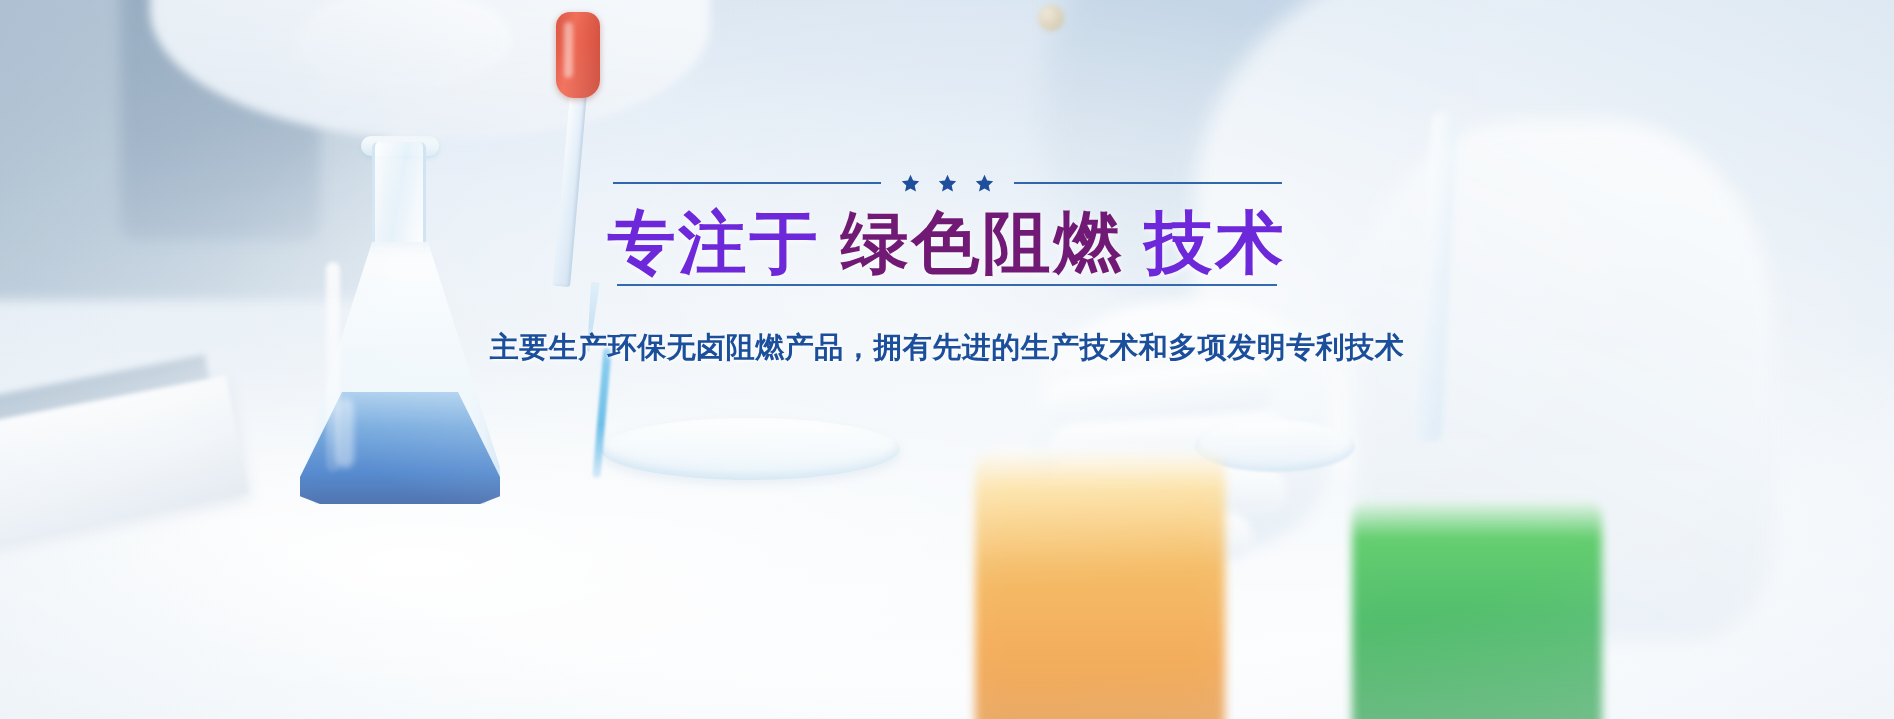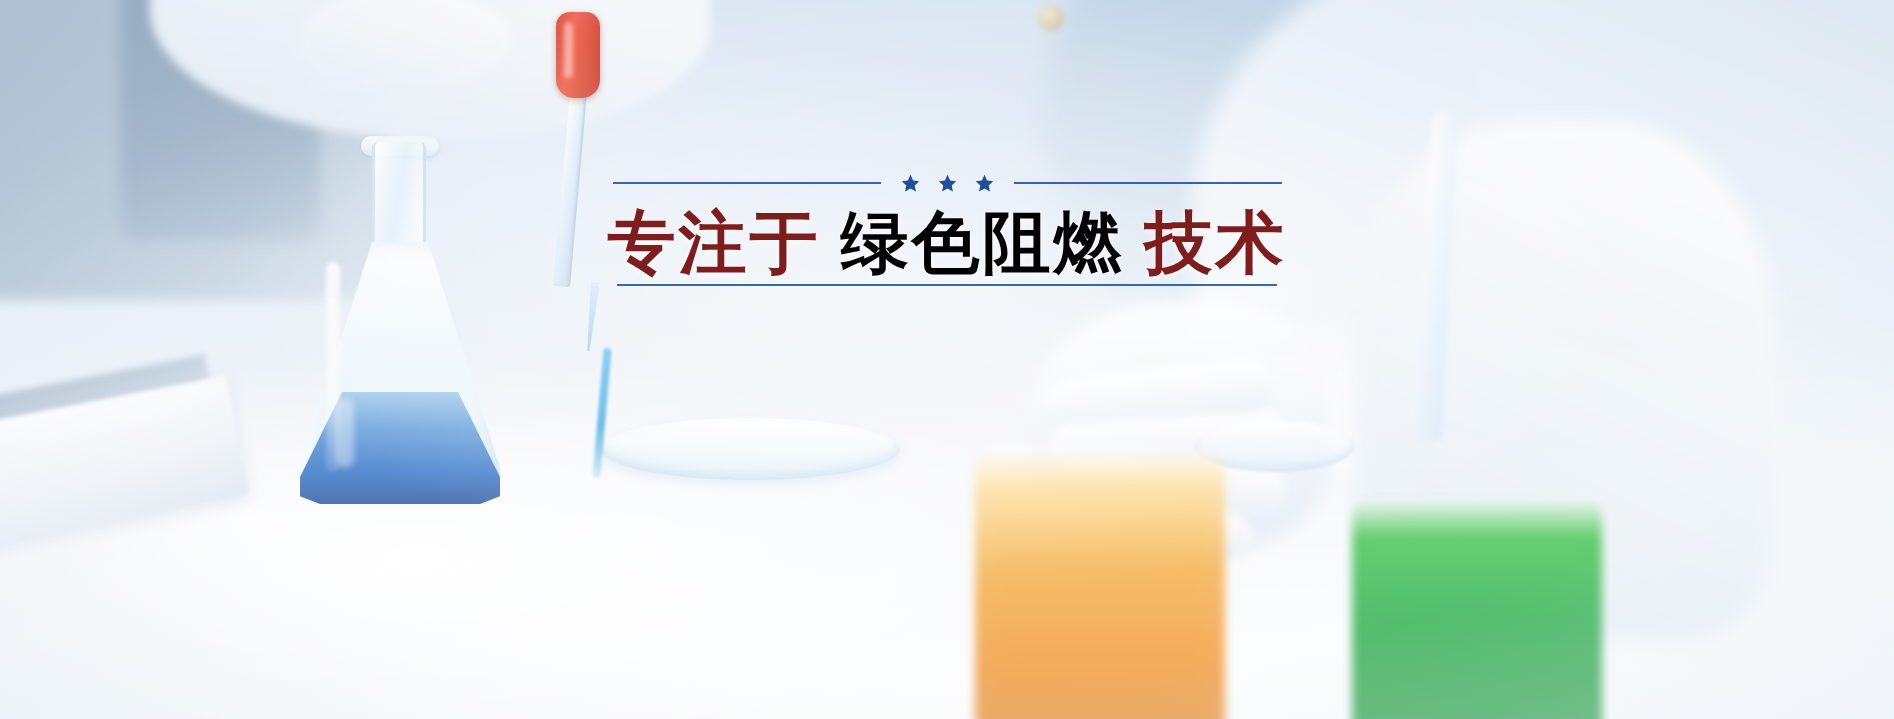--- a/index.html
+++ b/index.html
@@ -260,22 +260,22 @@
 
   .headline{
     margin-top:12px;
     font-size:68px;
     line-height:1.06;
     font-weight:bold;
     letter-spacing:3px;
     white-space:nowrap;
     text-shadow:0 2px 6px rgba(255,255,255,.75);
   }
-  .headline .blue{ color:#7f1d1d; }
-  .headline .green{ color:#000000; }
+  .headline .blue{ color:#6d28d9; }
+  .headline .green{ color:#701a75; }
   .headline .sp{ display:inline-block; width:20px; }
 
   .underrule{
     width:660px; height:2px; background:#1f5aa6; opacity:.9;
     margin-top:6px;
   }
 
   .eng{
     margin-top:16px;
     font-size:28.5px;
@@ -366,15 +366,16 @@
         </svg>
       </span>
       <span class="rule"></span>
     </div>
 
     <h1 class="headline"><span class="blue">专注于</span><span class="sp"></span><span class="green">绿色阻燃</span><span class="sp"></span><span class="blue">技术</span></h1>
 
     <div class="underrule"></div>
 
 
+    <div class="desc">主要生产环保无卤阻燃产品，拥有先进的生产技术和多项发明专利技术</div>
 
   </div>
 </div>
 
 </body></html>

